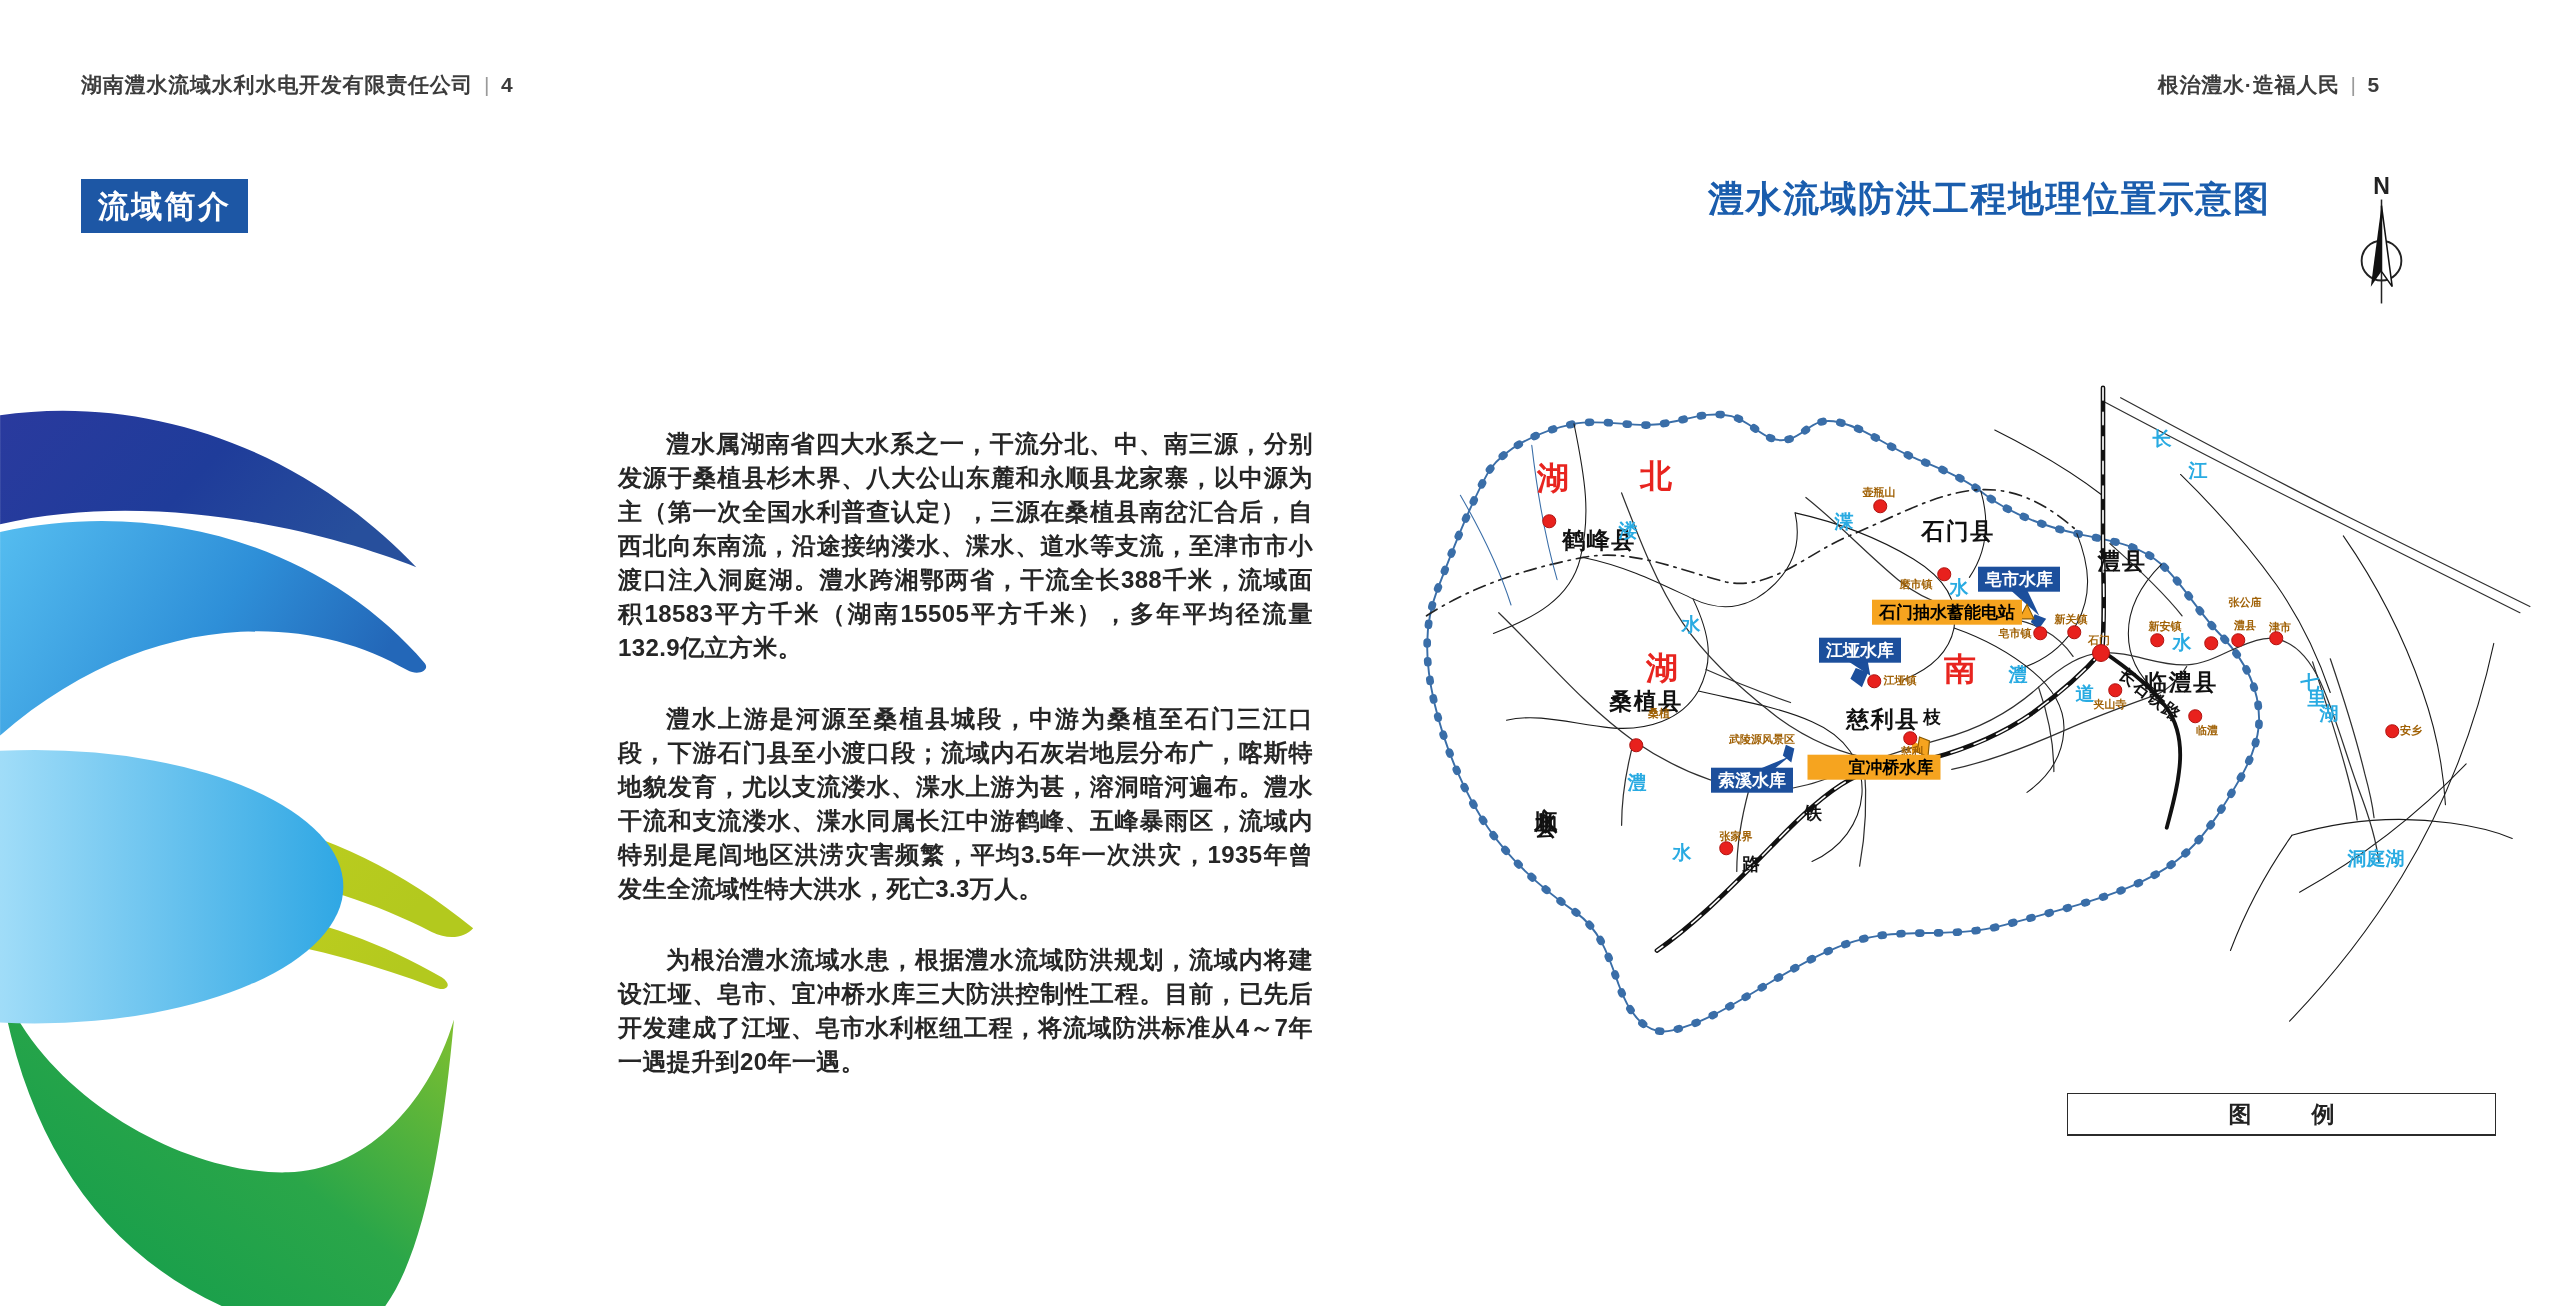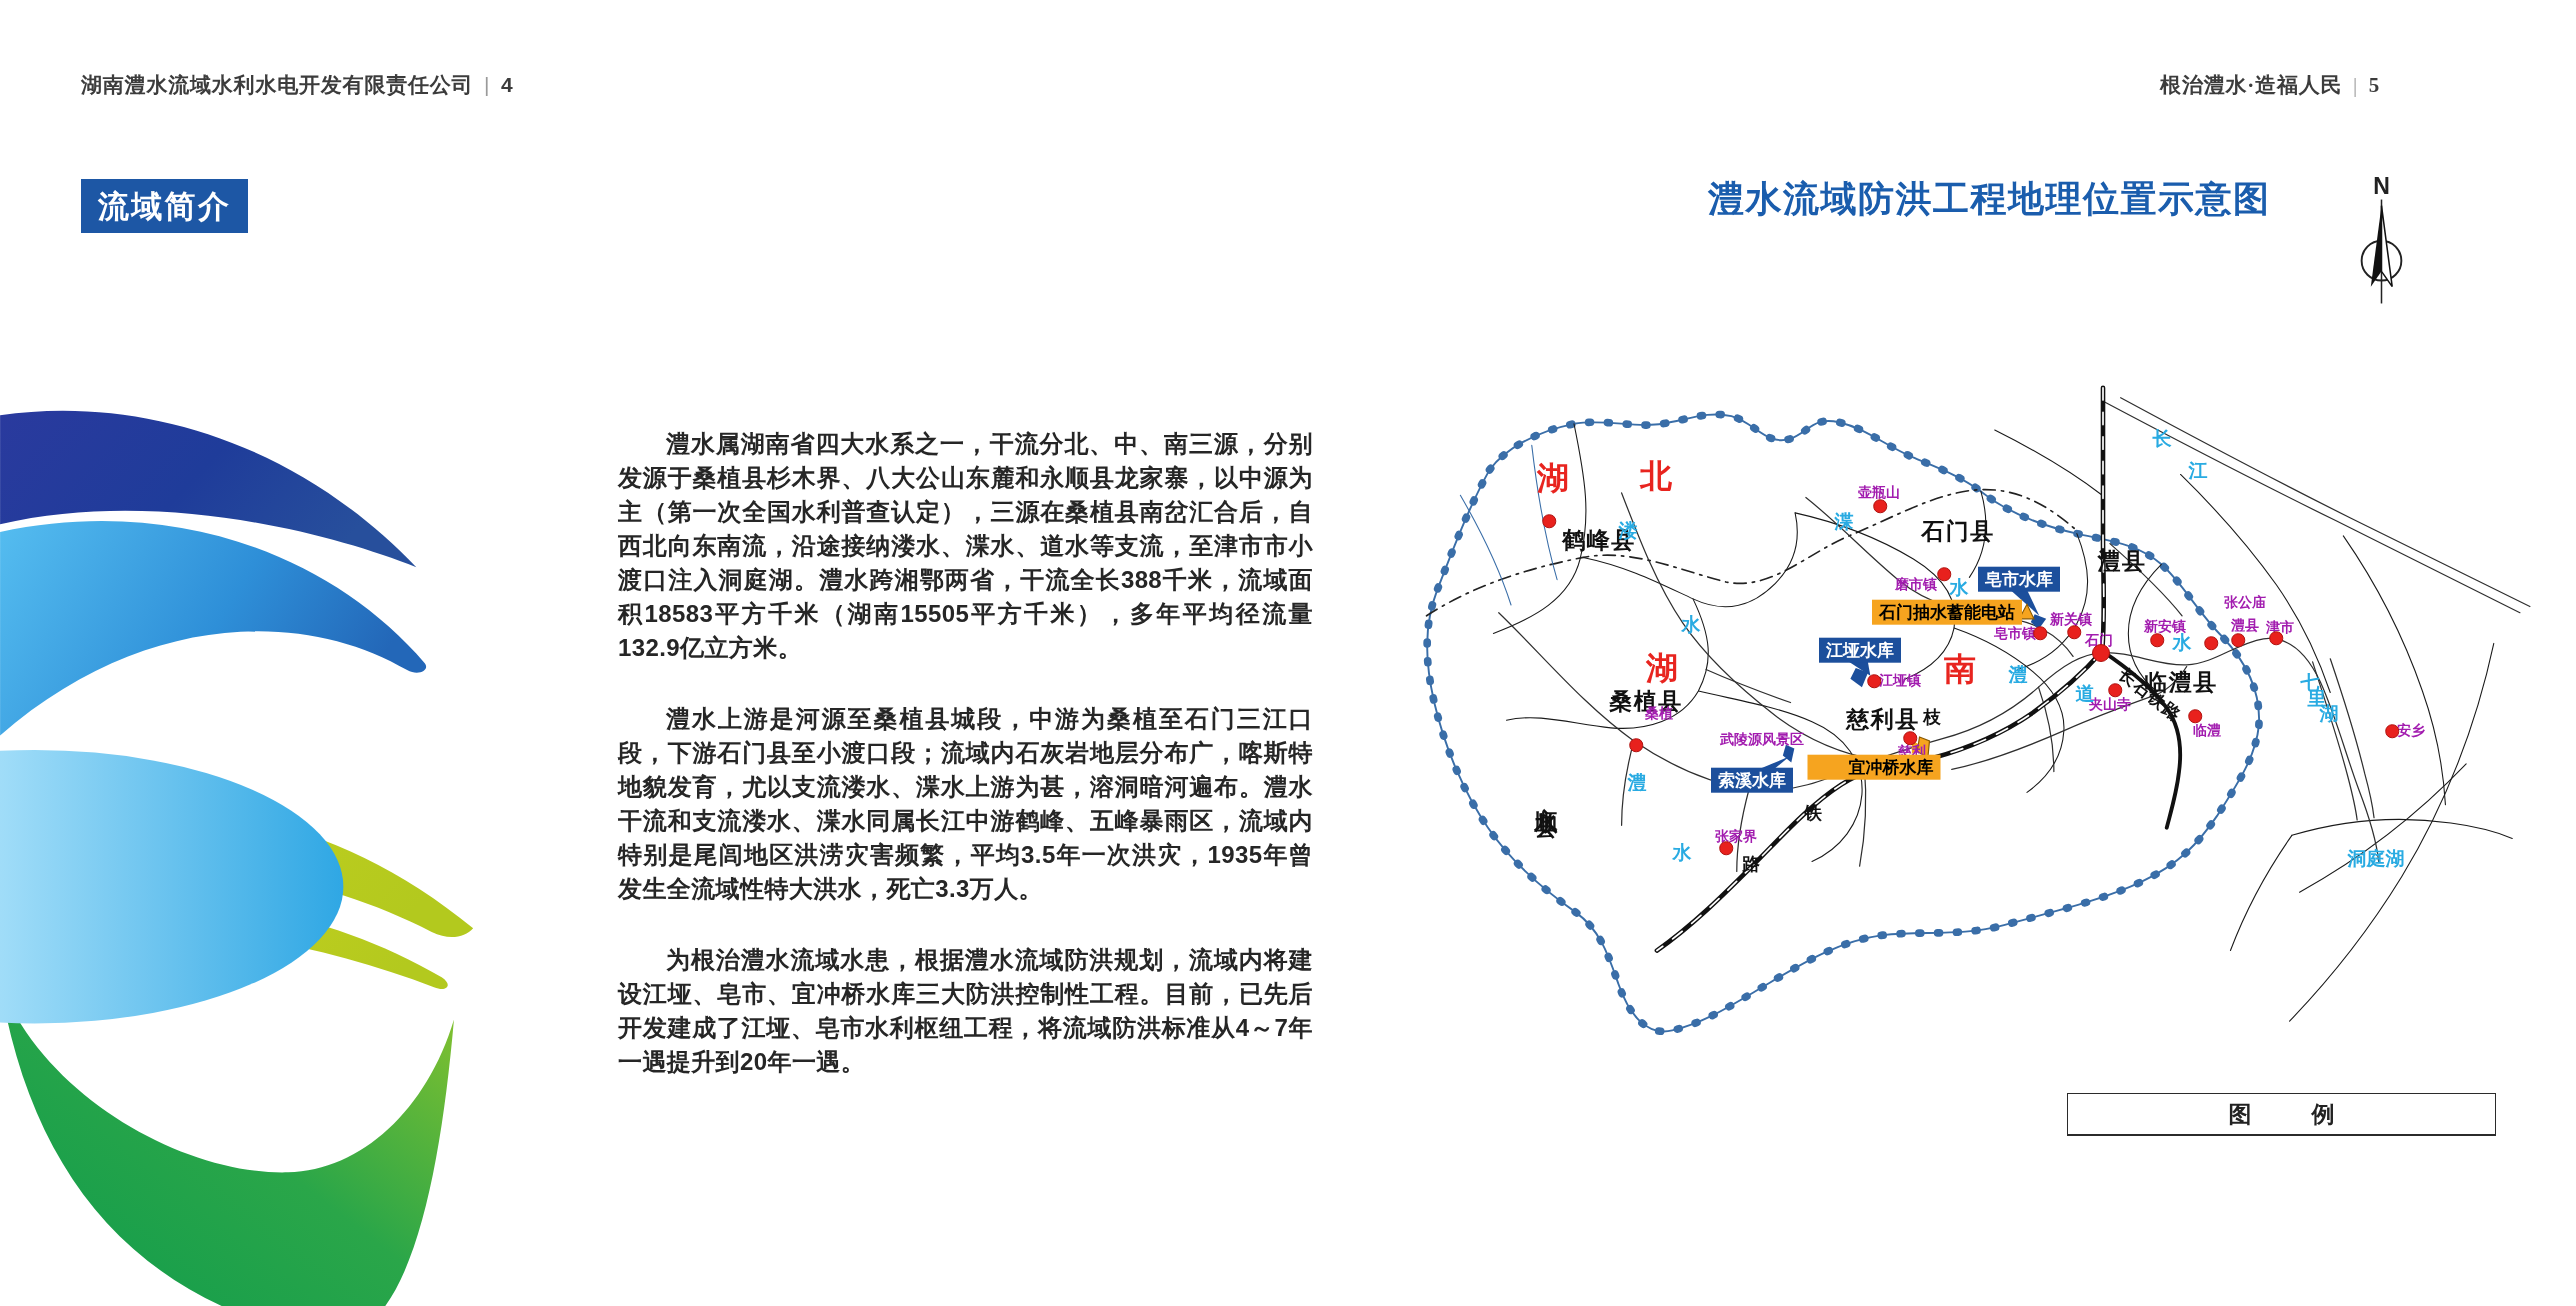--- a/index.html
+++ b/index.html
@@ -4,21 +4,21 @@
 <style>
   html,body{margin:0;padding:0;background:#ffffff;}
   body{width:2576px;height:1306px;position:relative;overflow:hidden;
        font-family:"Liberation Sans","DejaVu Sans",sans-serif;color:#222;}
   .abs{position:absolute;}
 
   
   .hdr{font-size:21px;font-weight:700;color:#3c3c3c;white-space:nowrap;letter-spacing:0.8px;}
   .hdr .sep{color:#9a9a9a;font-weight:400;padding:0 10.7px;}
   #hdr-left{left:81px;top:71px;}
-  #hdr-right{right:196px;top:71px;text-align:right;font-family:Liberation Serif, serif;}
+  #hdr-right{right:196px;top:71px;text-align:right;}
 
   
   #section-badge{left:81px;top:179px;background:#1d57a5;color:#fff;
       font-size:31px;font-weight:700;letter-spacing:2.3px;padding:11.5px 17px;line-height:1;}
 
   
   #article{left:618px;top:427px;width:695px;}
   #article p{margin:0 0 37px 0;font-size:24px;line-height:34px;font-weight:600;
       color:#262626;text-align:justify;text-indent:2em;letter-spacing:0.4px;}
 
@@ -27,21 +27,21 @@
       font-size:36px;font-weight:800;letter-spacing:1.5px;white-space:nowrap;}
   #compass{left:2359px;top:175px;width:45px;text-align:center;}
   #compass .n{font-size:23px;font-weight:800;color:#222;line-height:1;}
 
   
   #map-labels{left:0;top:0;width:2576px;height:1306px;pointer-events:none;}
   .map-label{position:absolute;transform:translate(-50%,-50%);white-space:nowrap;line-height:1;}
   .prov{color:#e8241f;font-size:32px;font-weight:800;}
   .county{color:#111;font-size:23px;font-weight:800;letter-spacing:1.5px;}
   .county-v{color:#111;font-size:23px;font-weight:800;writing-mode:vertical-rl;letter-spacing:4.6px;}
-  .town{color:#a21caf;font-size:14px;font-weight:700;}
+  .town{color:#a16207;font-size:11px;font-weight:700;}
   .river{color:#29abe2;font-size:19px;font-weight:800;}
   .rail{color:#111;font-size:17.7px;font-weight:700;}
   .rail-diag{color:#111;font-size:17px;font-weight:700;transform:translate(-50%,-50%) rotate(38deg);letter-spacing:1.5px;}
   .lake{color:#29abe2;font-size:19px;font-weight:800;}
   .badge-blue{background:#1c4f9c;color:#fff;font-size:17px;font-weight:700;padding:3.8px 7px;font-family:Liberation Serif, serif;}
   .badge-orange{background:#f6a41f;color:#000000;font-size:17px;font-weight:700;padding:3.8px 7px;}
   .dot{width:11.5px;height:11.5px;border-radius:50%;background:#e8211d;border:1.5px solid #b01310;}
   .dot-lg{width:16px;height:16px;border-radius:50%;background:#e8211d;border:1.5px solid #b01310;}
 
   

